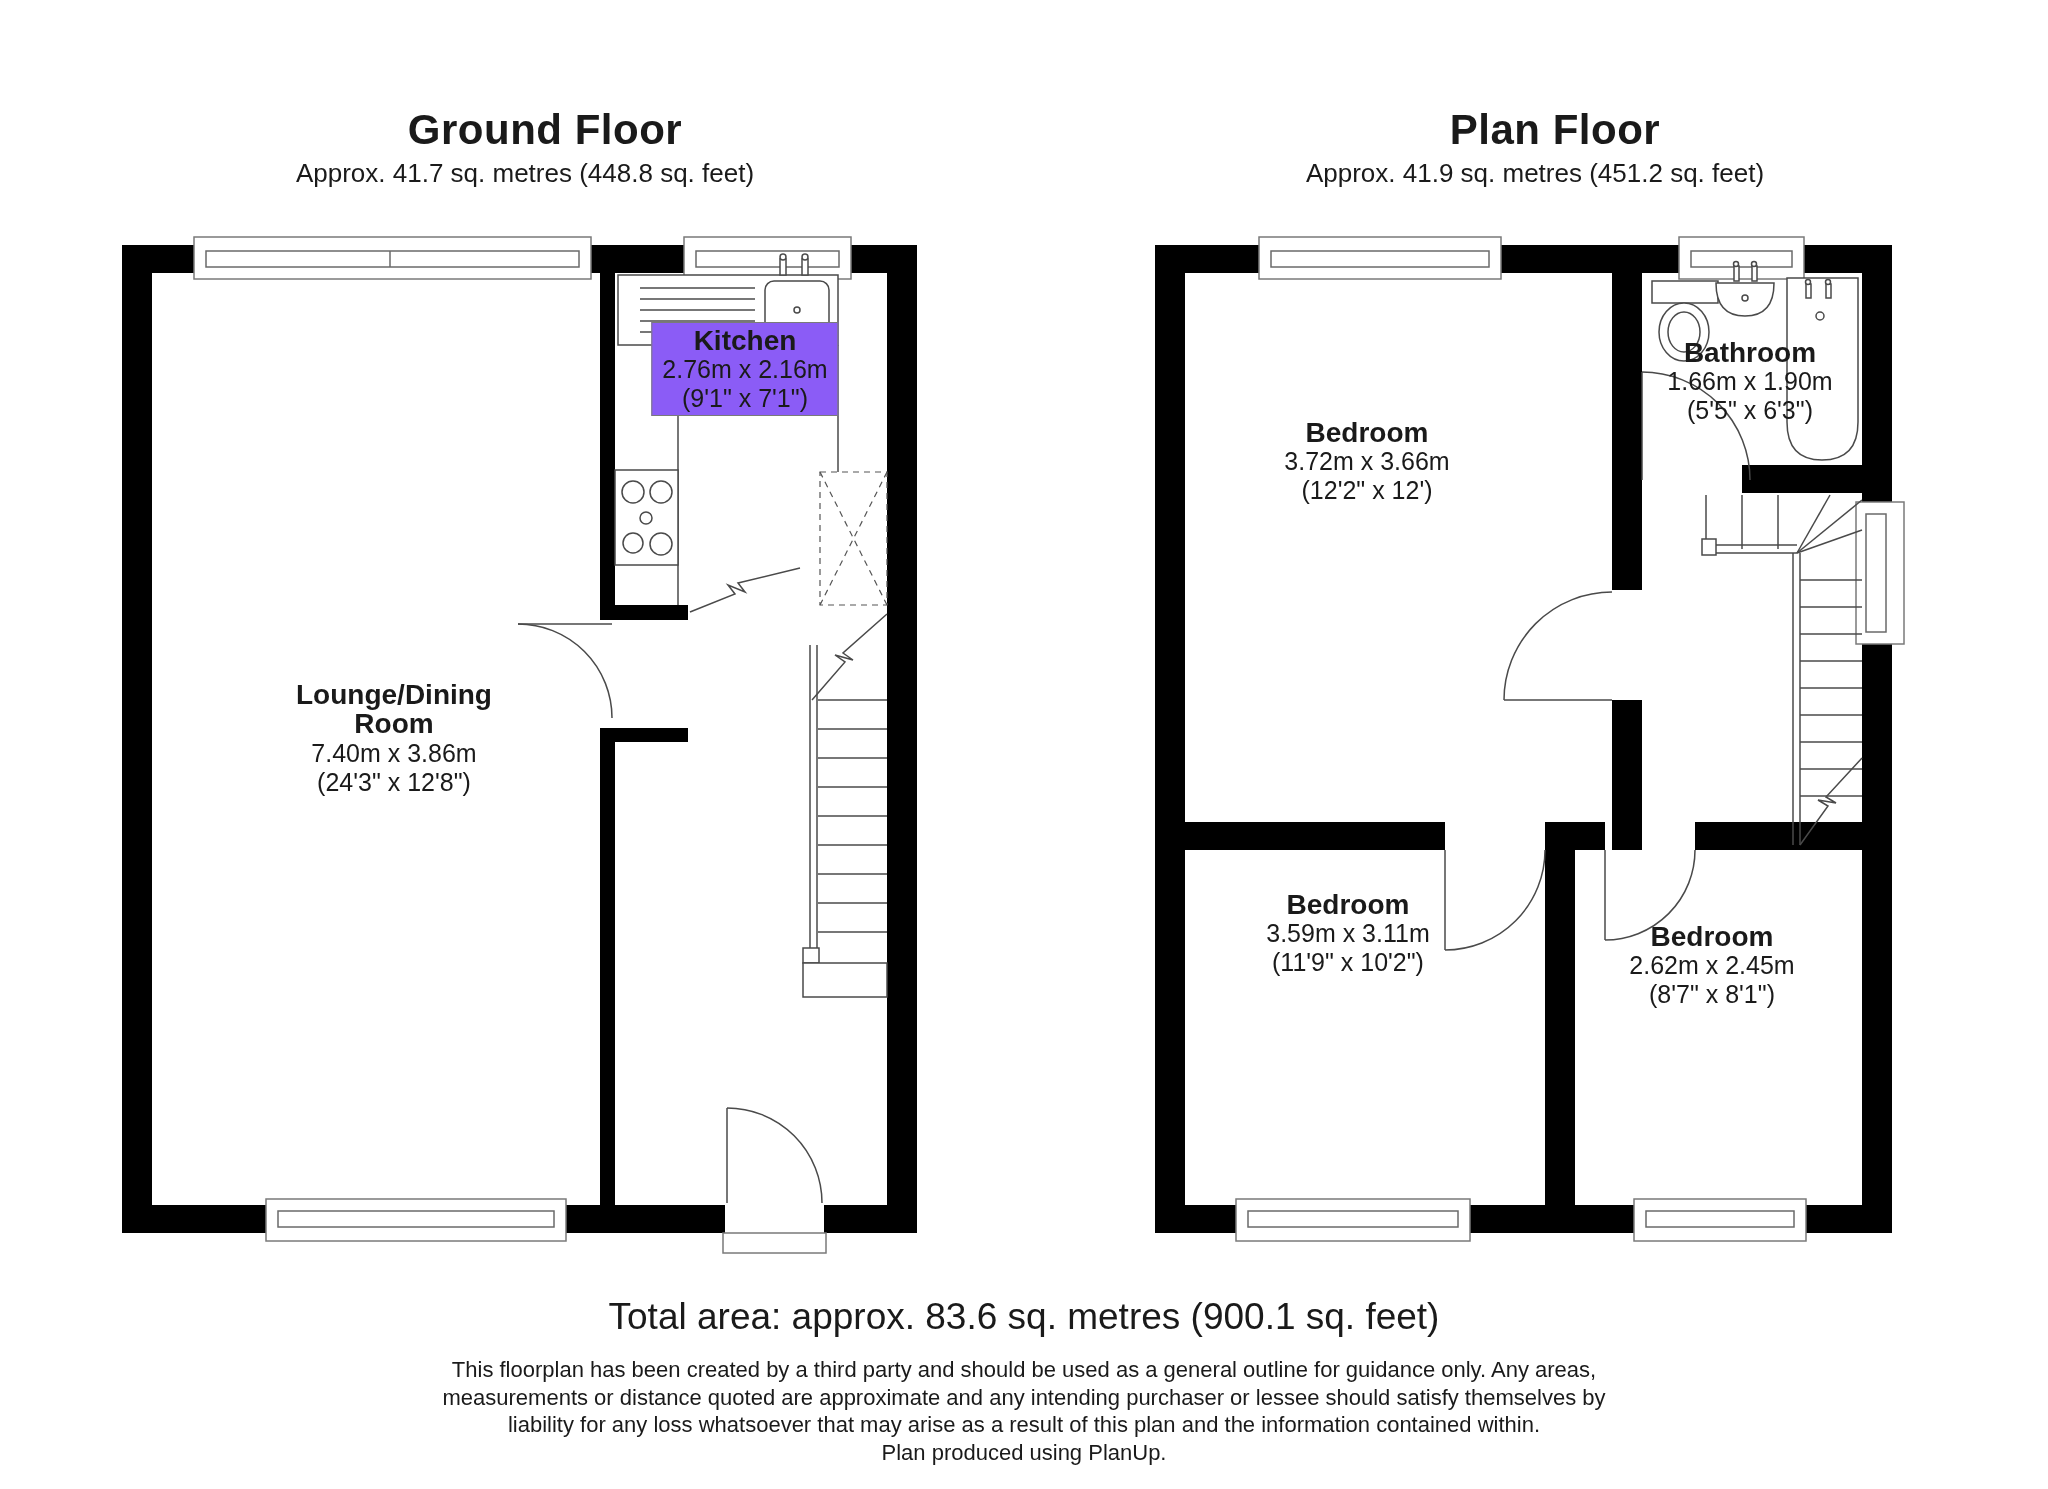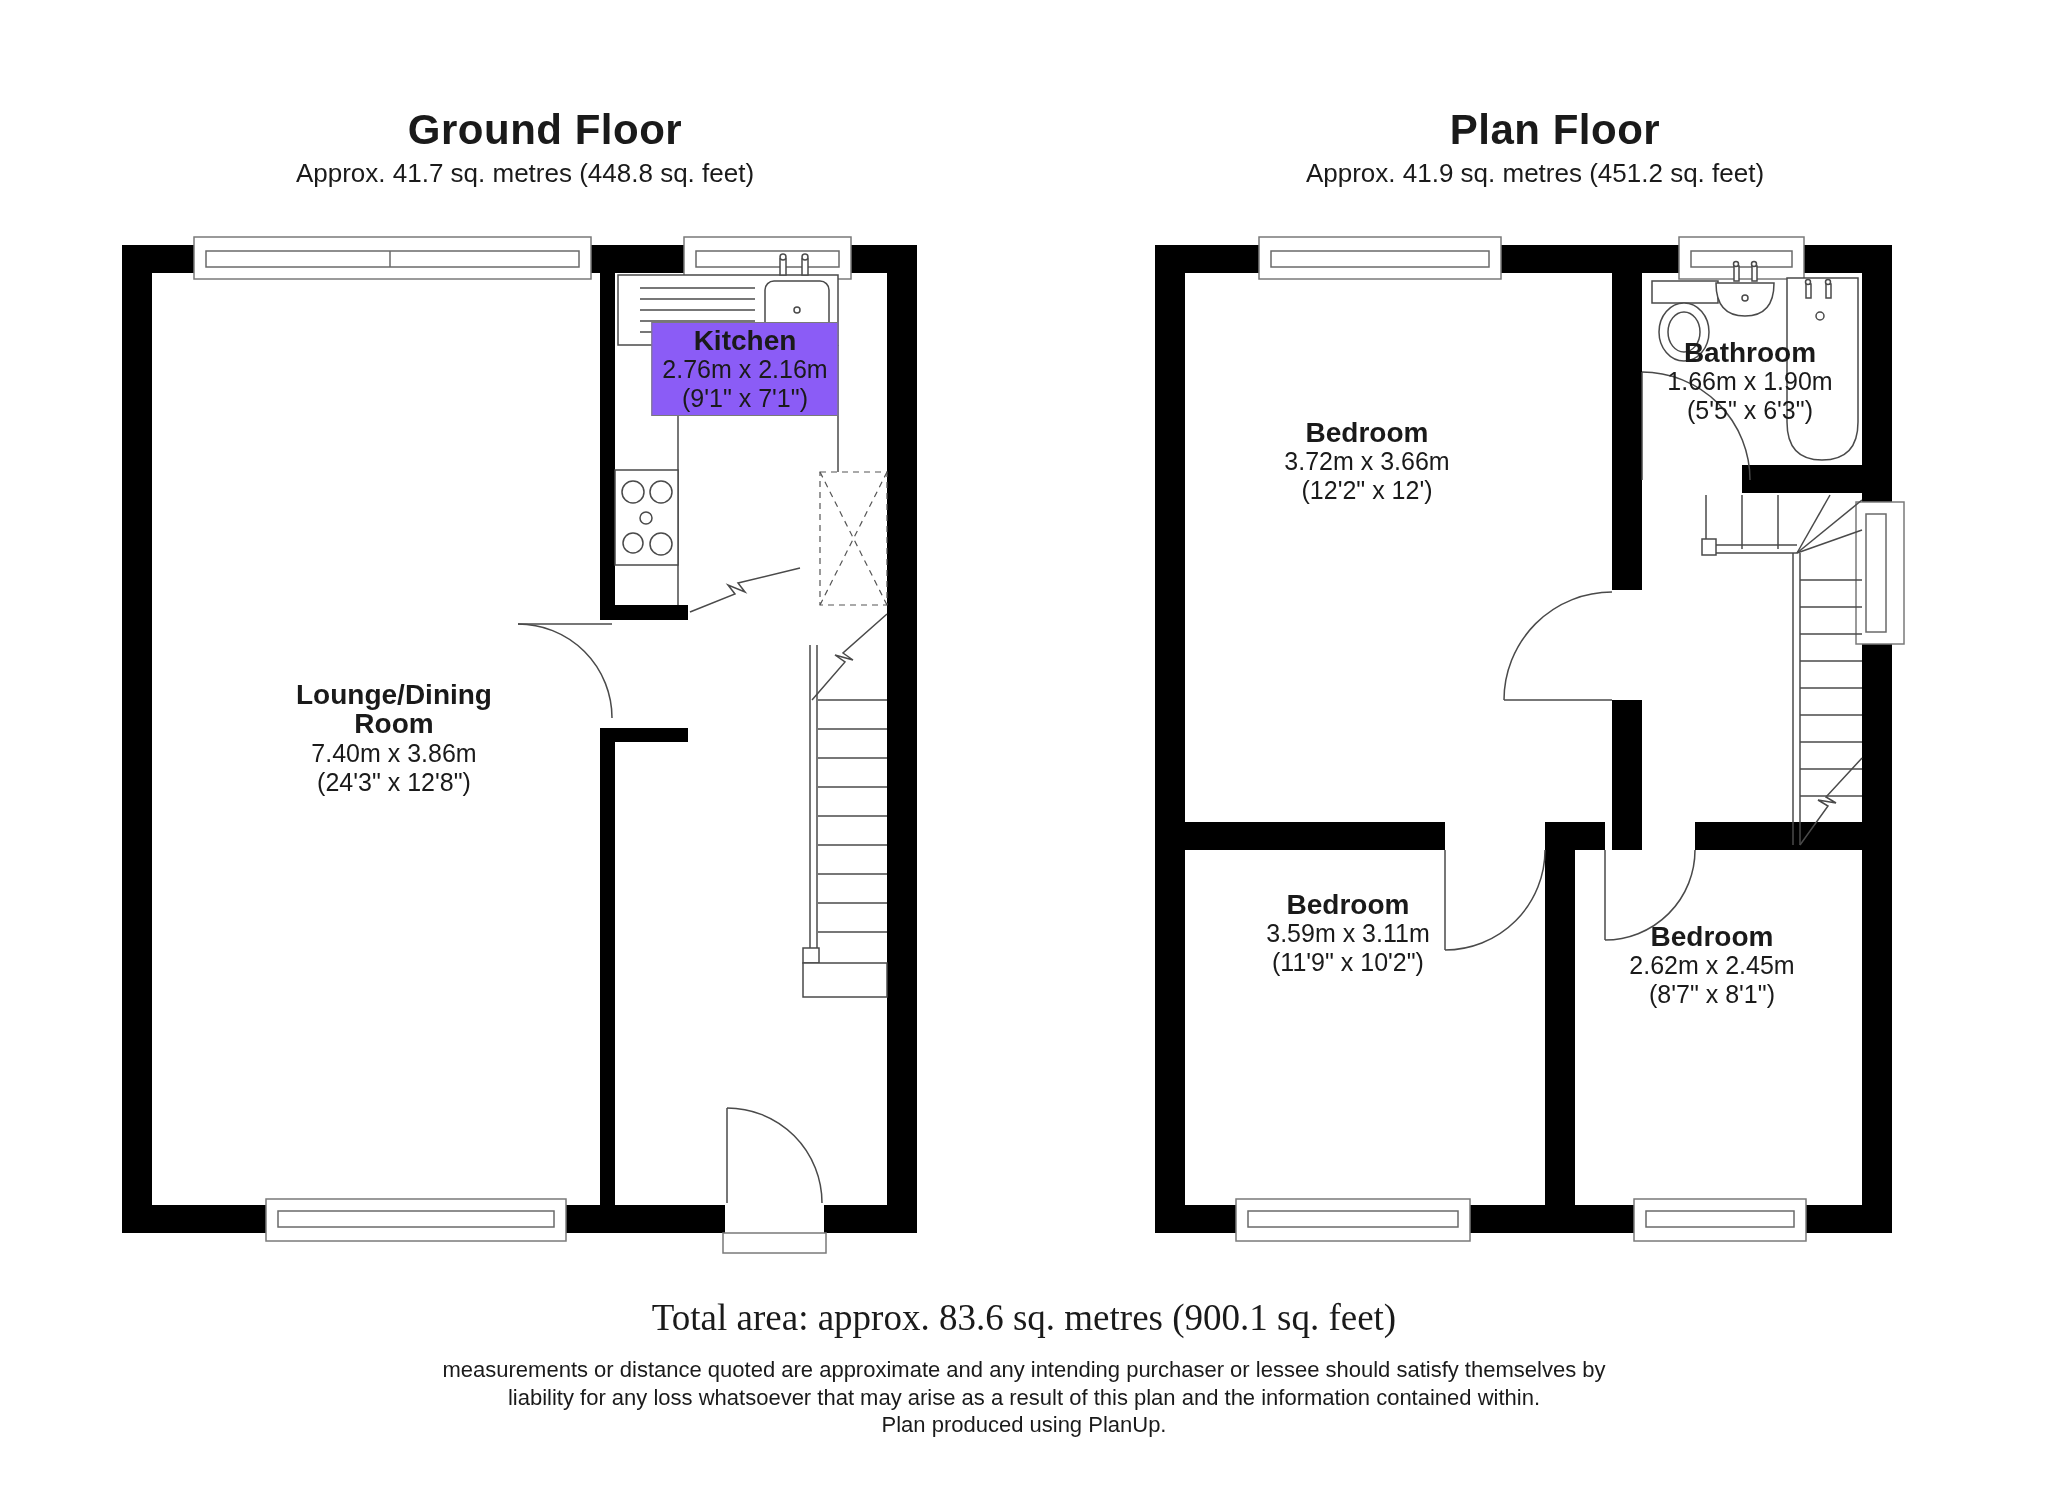--- a/index.html
+++ b/index.html
@@ -6,21 +6,21 @@
   body{width:2048px;height:1489px;position:relative;overflow:hidden;
        font-family:"Liberation Sans", sans-serif;color:#1a1a1a;}
   .abs{position:absolute;}
   .centered{transform:translateX(-50%);text-align:center;white-space:nowrap;}
   .floor-title{font-size:42px;font-weight:bold;letter-spacing:0.5px;margin-left:20px;}
   .floor-subtitle{font-size:26px;}
   .room-label{line-height:1.15;}
   .room-name{font-size:28px;font-weight:bold;line-height:1.05;}
   .room-dim{font-size:25px;line-height:1.16;}
   .boxed{border:1px solid #7a7a7a;background:#8b5cf6;padding:3px 10px 2px 10px;}
-  .total-area{font-size:37px;font-family:Liberation Serif, serif;}
+  .total-area{font-size:37px;}
   .disclaimer{font-size:22px;line-height:27.5px;}
   svg{position:absolute;left:0;top:0;}
   .wall{fill:#000000;stroke:none;}
   .thin{stroke:#4a4a4a;stroke-width:1.5;fill:none;}
   .thin-f{stroke:#4a4a4a;stroke-width:1.5;fill:#ffffff;}
   .winA{fill:#ffffff;stroke:#7a7a7a;stroke-width:1.5;}
   .winB{fill:none;stroke:#6a6a6a;stroke-width:1.5;}
   .dash{stroke:#555;stroke-width:1.2;fill:none;stroke-dasharray:6 5;}
   .white{fill:#ffffff;stroke:none;}
 </style>
@@ -261,16 +261,17 @@
 
 <div class="abs centered room-label" style="left:1712px;top:922px;">
   <div class="room-name">Bedroom</div>
   <div class="room-dim">2.62m x 2.45m</div>
   <div class="room-dim">(8'7" x 8'1")</div>
 </div>
 
 <div class="abs centered total-area" style="left:1024px;top:1296px;">Total area: approx. 83.6 sq. metres (900.1 sq. feet)</div>
 
 <div class="abs centered disclaimer" style="left:1024px;top:1356px;">
+  <div>This floorplan has been created by a third party and should be used as a general outline for guidance only. Any areas,</div>
   <div>measurements or distance quoted are approximate and any intending purchaser or lessee should satisfy themselves by</div>
   <div>liability for any loss whatsoever that may arise as a result of this plan and the information contained within.</div>
   <div>Plan produced using PlanUp.</div>
 </div>
 
 </body></html>

